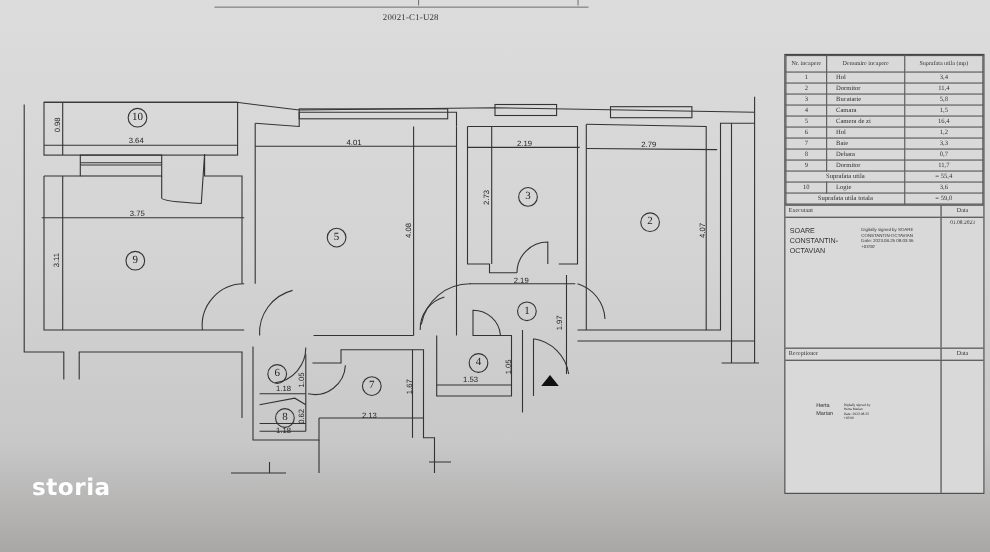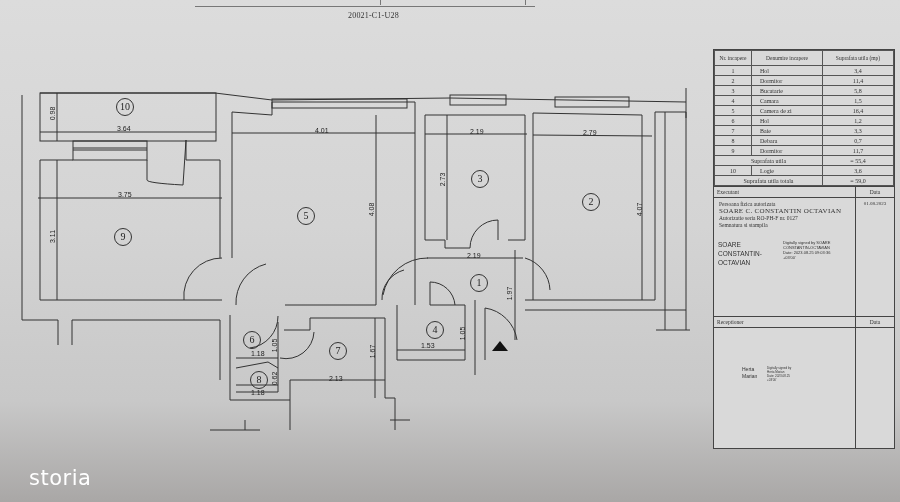--- a/index.html
+++ b/index.html
@@ -26,21 +26,21 @@
   .blockhead .l{flex:1;padding-left:3px;border-right:1px solid #444;line-height:10px;}
   .blockhead .r{width:38px;text-align:center;line-height:10px;}
   .blockbody{display:flex;}
   .blockbody .l{flex:1;border-right:1px solid #444;position:relative;}
   .blockbody .r{width:38px;position:relative;font-size:5px;text-align:center;padding-top:3px;}
   .exec-lines{padding:3px 5px;font-size:5.5px;line-height:7px;}
   .exec-lines .big{font-size:7px;letter-spacing:0.3px;}
   .sig{display:flex;margin-top:8px;padding-left:4px;font-family:"Liberation Sans",sans-serif;}
   .sig .name{font-size:6.5px;line-height:9px;width:65px;}
   .sig .meta{font-size:4px;line-height:5px;}
-  .logo{position:absolute;left:29px;top:466px;color:#fff;font-family:"DejaVu Sans",sans-serif;font-weight:normal;font-size:21px;letter-spacing:0.5px;}
+  .logo{position:absolute;left:29px;top:431px;color:#fff;font-family:"DejaVu Sans",sans-serif;font-weight:bold;font-size:21px;letter-spacing:0.5px;}
   .north{position:absolute;left:492px;top:341px;width:0;height:0;border-left:8px solid transparent;border-right:8px solid transparent;border-bottom:10px solid #111;}
 </style>
 </head>
 <body>
 
 <div class="paper">
 
   <div class="topstrip">
     <div class="seg" style="left:0;width:185px"></div>
     <div class="seg" style="left:185px;width:145px"></div>
@@ -222,26 +222,20 @@
     </tbody>
       </table>
 
     <div class="block">
       <div class="blockhead">
         <div class="l">Executant</div>
         <div class="r">Data</div>
       </div>
       <div class="blockbody" style="height:118px">
         <div class="l">
-          <div class="exec-lines">
-            <div>Persoana fizica autorizata</div>
-            <div class="big">SOARE C. CONSTANTIN OCTAVIAN</div>
-            <div>Autorizatie seria RO-PH-F nr. 0127</div>
-            <div>Semnatura si stampila</div>
-          </div>
           <div class="sig">
             <div class="name">
               <div>SOARE</div>
               <div>CONSTANTIN-</div>
               <div>OCTAVIAN</div>
             </div>
             <div class="meta">
               <div>Digitally signed by SOARE</div>
               <div>CONSTANTIN-OCTAVIAN</div>
               <div>Date: 2023.08.25 09:03:36</div>

